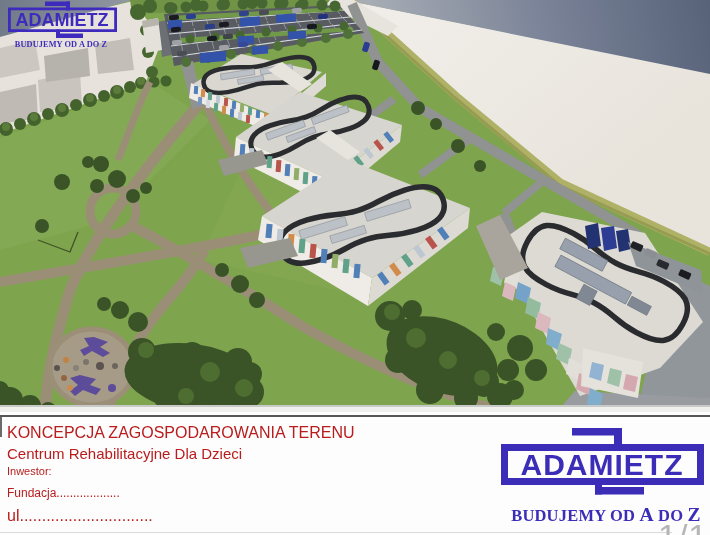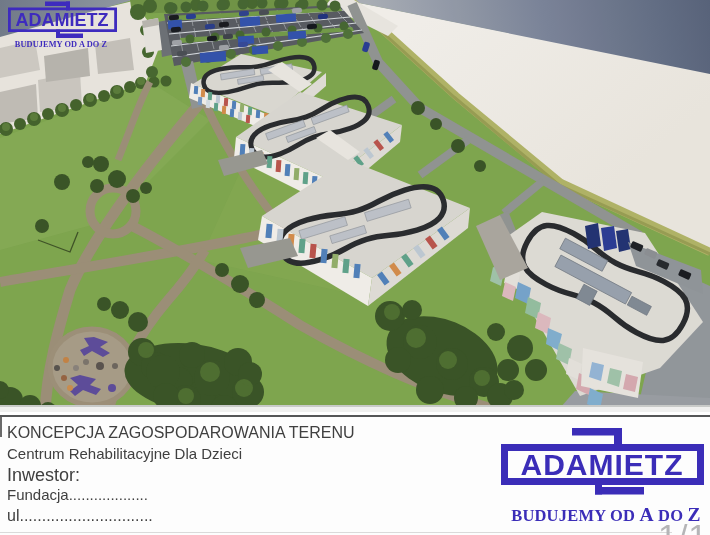--- a/index.html
+++ b/index.html
@@ -1,19 +1,19 @@
 <!DOCTYPE html>
 <html><head>
 <meta charset="utf-8">
 <style>
 html,body{margin:0;padding:0;width:710px;height:535px;overflow:hidden;background:#ffffff;font-family:"Liberation Sans",sans-serif;}
 #wrap{position:absolute;top:0;left:0;width:710px;height:535px;}
 #scene{position:absolute;top:0;left:0;filter:saturate(0.9) contrast(0.96) brightness(1.01);}
 #tblock{position:absolute;left:0;top:415px;width:710px;height:120px;background:#fdfdfd;border-top:2.5px solid #555657;}
-#tblock .t{position:absolute;left:7px;color:#404040;white-space:nowrap;}
+#tblock .t{position:absolute;left:7px;color:#b91c1c;white-space:nowrap;}
 #pagenum{position:absolute;left:658px;top:517px;color:#b5b5b7;font-size:34px;letter-spacing:1px;}
 #logoBR{position:absolute;left:495px;top:424px;}
 #logoTL{position:absolute;left:0px;top:0px;}
 </style>
 </head>
 <body>
 <div id="wrap">
 <svg id="scene" width="710" height="412" viewBox="0 0 710 412">
 <defs>
 <linearGradient id="skyR" x1="380" y1="60" x2="710" y2="-10" gradientUnits="userSpaceOnUse">
@@ -466,22 +466,22 @@
 <polygon points="476,226 500,215 528,268 500,280" fill="#a9a59c"></polygon>
 </g>
 
 <rect x="0" y="405" width="710" height="2" fill="#c9cbc9"></rect>
 <rect x="0" y="407" width="710" height="5" fill="#f2f2f1"></rect>
 </svg>
 
 <div id="tblock">
 <div class="t" style="top:6.5px;font-size:16px;">KONCEPCJA ZAGOSPODAROWANIA TERENU</div>
 <div class="t" style="top:28px;font-size:15px;text-align:right;">Centrum Rehabilitacyjne Dla Dzieci</div>
-<div class="t" style="top:48px;font-size:18px;">Inwestor:</div>
-<div class="t" style="top:68.5px;font-size:15px;">Fundacja...................</div>
+<div class="t" style="top:48px;font-size:11px;">Inwestor:</div>
+<div class="t" style="top:68.5px;font-size:12px;">Fundacja...................</div>
 <div class="t" style="top:89.5px;font-size:16px;">ul..............................</div>
 <div style="position:absolute;left:0;top:115px;width:672px;height:1px;background:#dadada;"></div>
 <div style="position:absolute;left:0;top:0;width:2px;height:20px;background:#6a6a6a;"></div>
 </div>
 <div id="pagenum">1/1</div>
 
 <svg id="logoBR" width="215" height="105" viewBox="0 0 215 105">
 <g fill="#3b2db8">
 <path d="M 6,20 L 209,20 L 209,61 L 6,61 Z M 13,27 L 13,54 L 202,54 L 202,27 L 13,27 Z"></path>
 <rect x="77" y="4" width="50" height="7.5"></rect>

